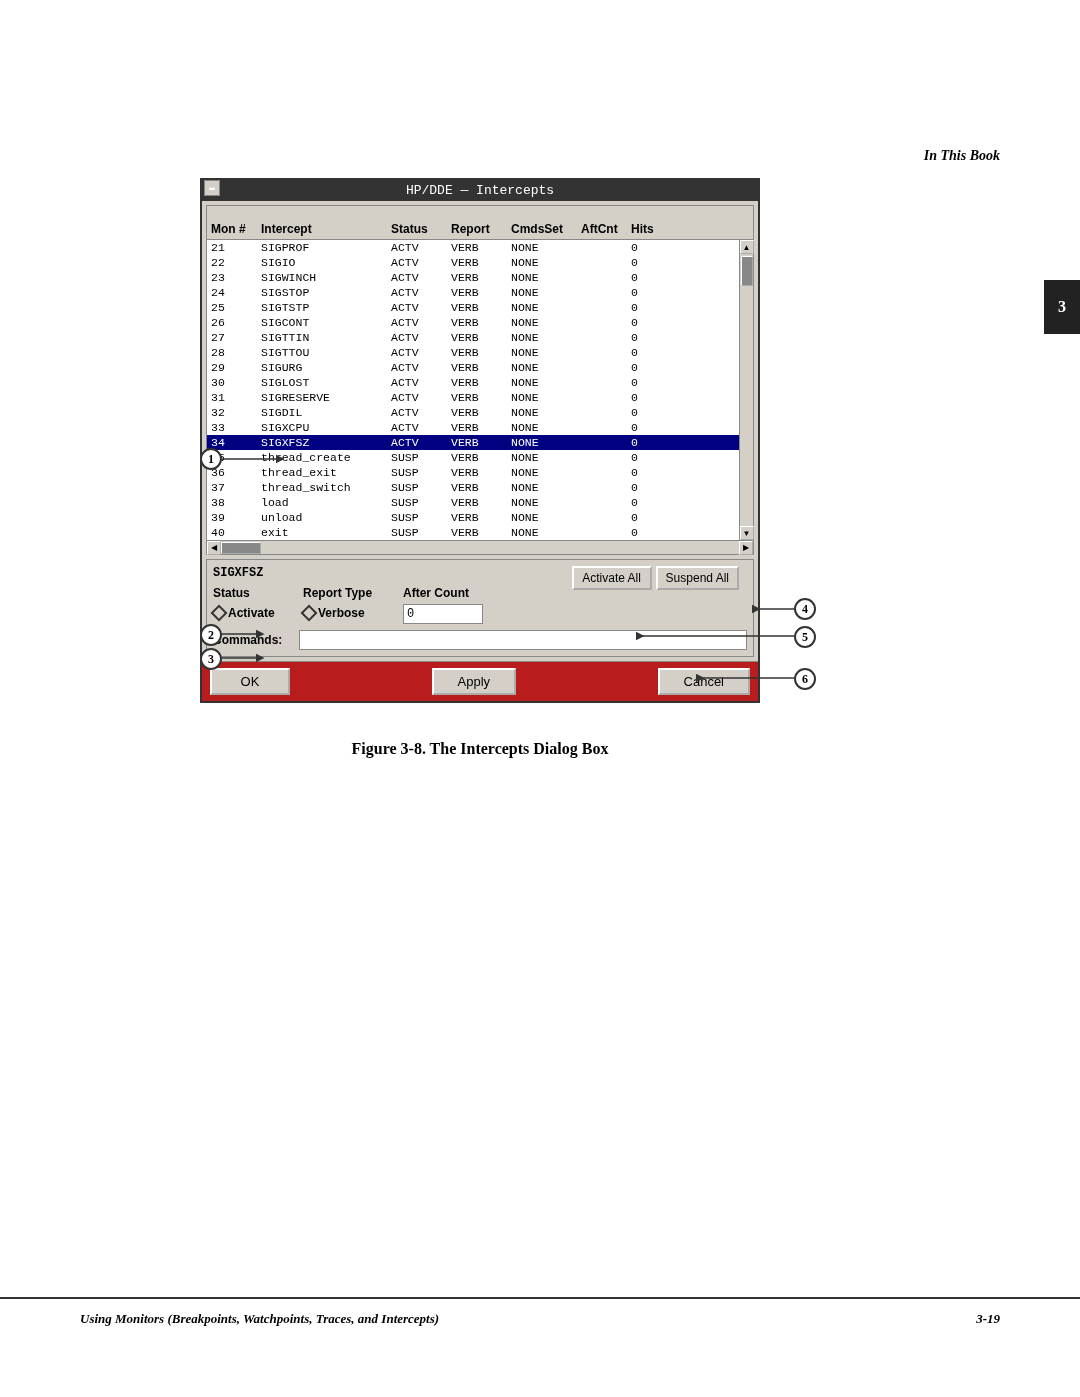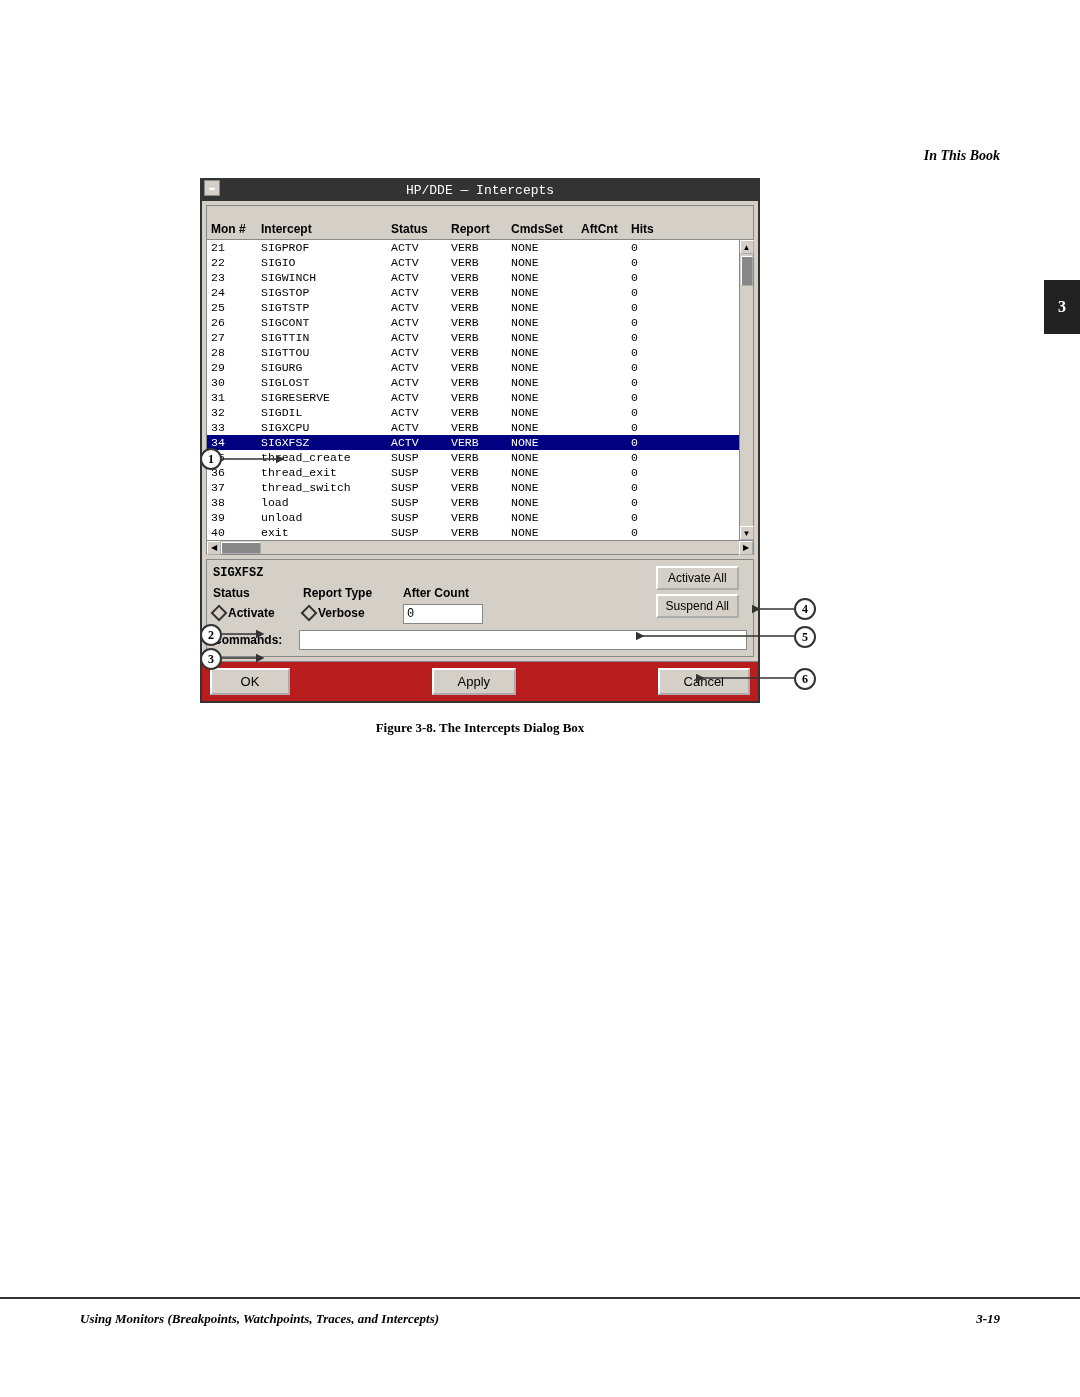--- a/index.html
+++ b/index.html
@@ -200,21 +200,21 @@
       height: 20px;
       font-family: 'Courier New', monospace;
       font-size: 12px;
     }
 
     .right-buttons {
       position: absolute;
       right: 8px;
       top: 0;
       display: flex;
-      flex-direction: column;
+      flex-direction: row;
       gap: 4px;
     }
 
     .action-button {
       background: #d4d0c8;
       border: 2px outset #fff;
       font-family: Arial, sans-serif;
       font-size: 12px;
       padding: 3px 8px;
       cursor: pointer;
@@ -239,25 +239,25 @@
       font-size: 13px;
       padding: 4px 24px;
       cursor: pointer;
       min-width: 80px;
       text-align: center;
     }
 
     
     .figure-caption {
       position: absolute;
-      top: 720px;
+      top: 740px;
       left: 200px;
       width: 560px;
       text-align: center;
-      font-size: 13px;
+      font-size: 16px;
       font-weight: bold;
     }
 
     
     .callout {
       position: absolute;
       width: 22px;
       height: 22px;
       border: 2px solid #333;
       border-radius: 50%;

